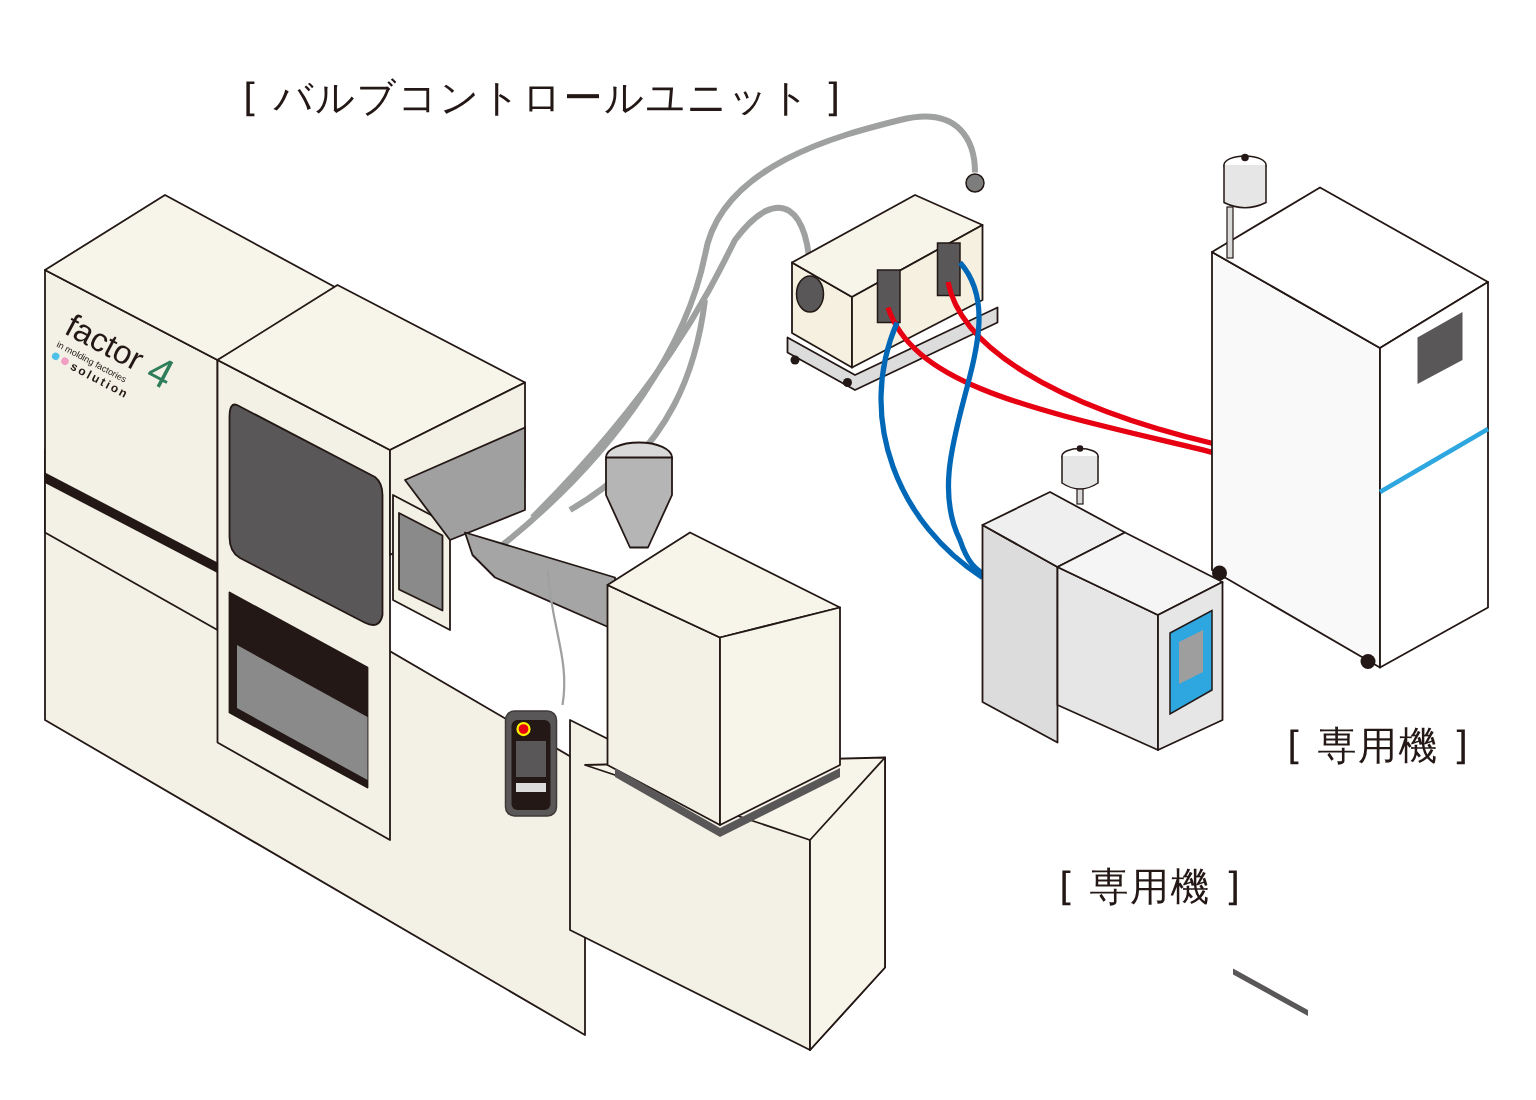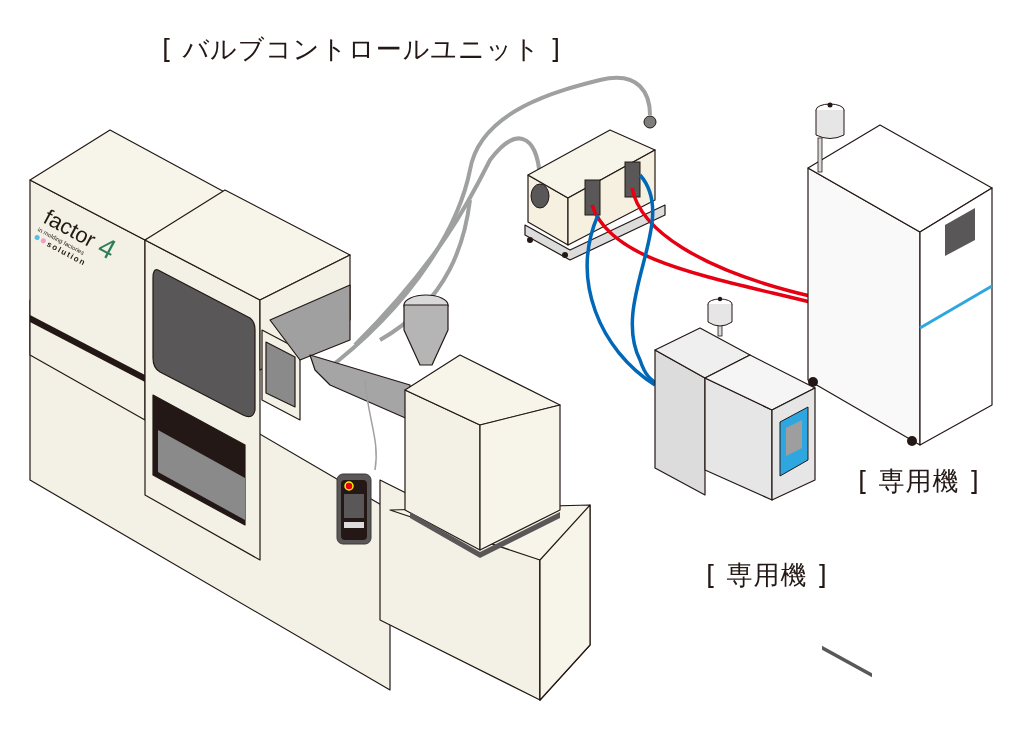--- a/index.html
+++ b/index.html
@@ -1,19 +1,19 @@
 <!DOCTYPE html>
 <html><head>
 <meta charset="utf-8">
 <style>
   html, body { margin:0; padding:0; background:#ffffff; }
   body { width:1024px; height:733px; overflow:hidden; position:relative;
          font-family:"DejaVu Sans", "Liberation Sans", sans-serif; }
   svg { position:absolute; left:0; top:0; }
-  .lbl { position:absolute; color:#231815; font-size:26px; letter-spacing:1px; white-space:nowrap; }
+  .lbl { position:absolute; color:#231815; font-size:26px; letter-spacing:1px; white-space:nowrap;margin-top:16px; }
   #lbl-vcu { left:162px; top:32px; }
   #lbl-m1 { left:858px; top:464px; }
   #lbl-m2 { left:706px; top:558px; }
   .st { stroke:#231815; stroke-width:1.2; stroke-linejoin:round; }
 </style>
 </head>
 <body>
 
 <svg width="1024" height="733" viewBox="0 0 1024 733">
 

